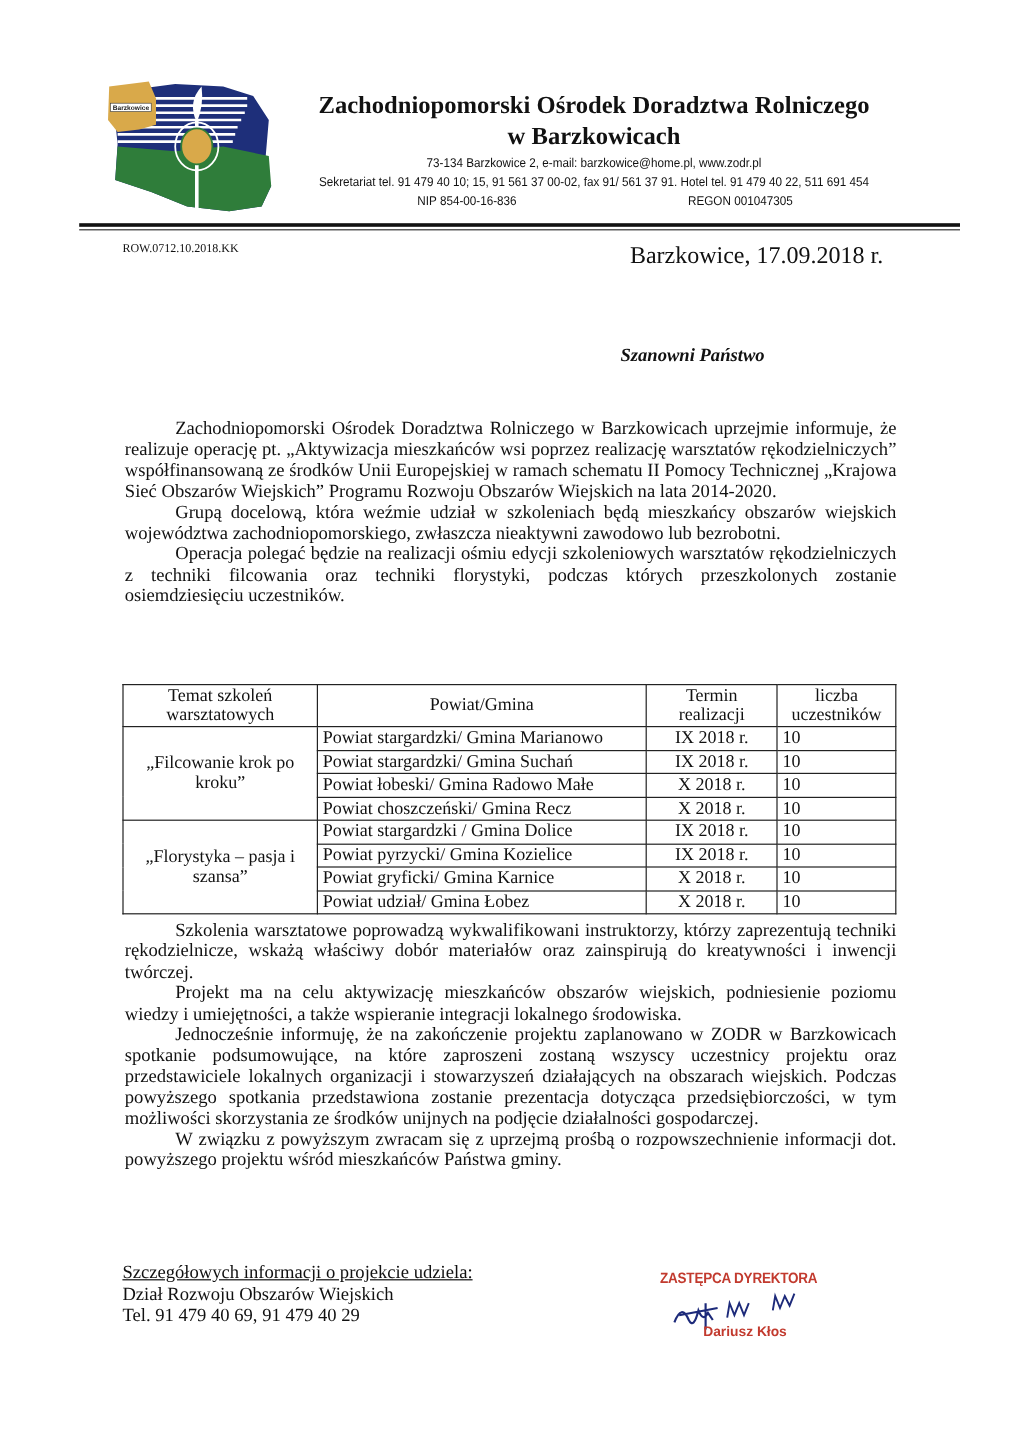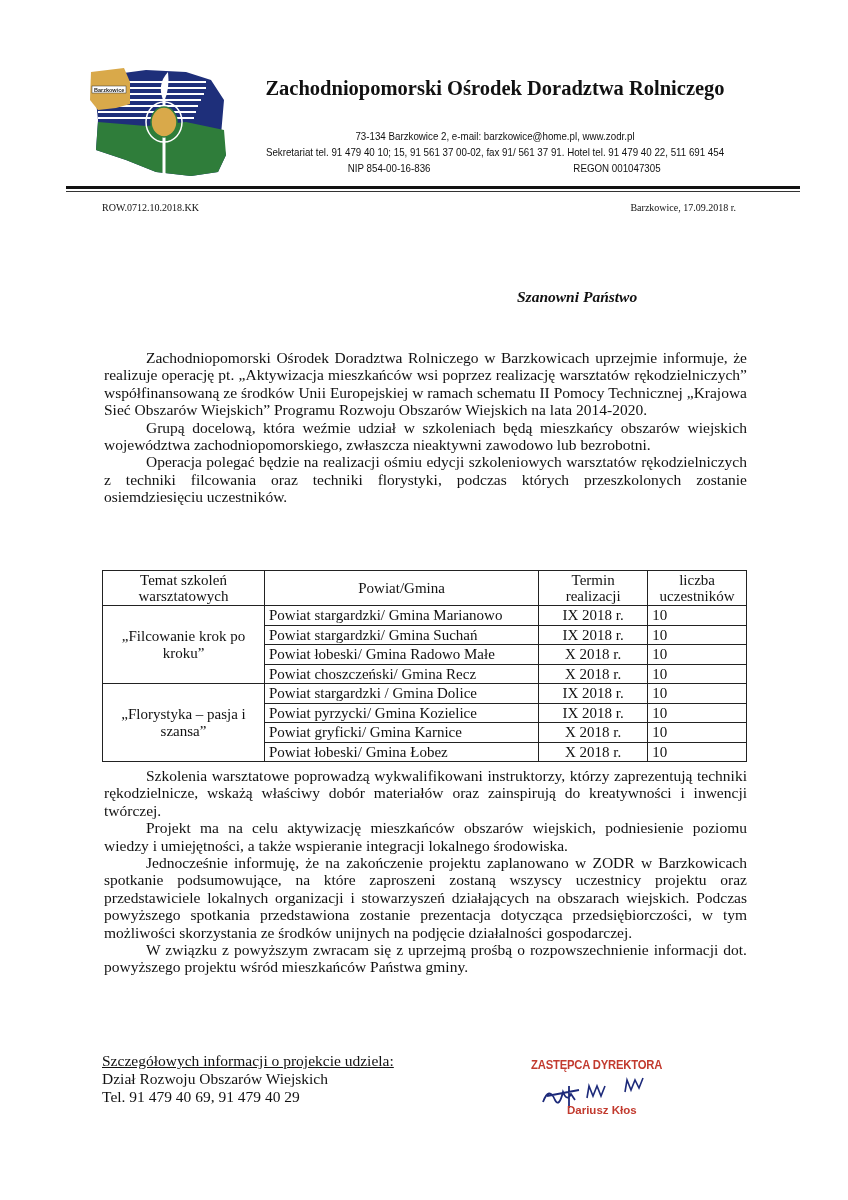--- a/index.html
+++ b/index.html
@@ -8,42 +8,42 @@
 
   
   .logo { position: absolute; left: 86px; top: 60px; width: 150px; height: 120px; }
   .org-name { position: absolute; left: 240px; top: 75px; width: 510px; text-align: center; font-family: "Liberation Serif", serif; font-weight: bold; font-size: 20.5px; line-height: 26px; color: #111; }
   .org-contact { position: absolute; left: 215px; top: 128px; width: 560px; text-align: center; font-family: "Liberation Sans", sans-serif; font-size: 10.6px; line-height: 16px; color: #111; transform: scaleX(0.92); transform-origin: center; }
   .org-ids { display: flex; justify-content: space-between; width: 340px; margin: 0 auto; padding-left: 20px; }
   .rule-thick { position: absolute; left: 66px; top: 186px; width: 734px; height: 3px; background: #111; }
   .rule-thin { position: absolute; left: 66px; top: 191px; width: 734px; height: 1px; background: #333; }
 
   .ref { position: absolute; left: 102px; top: 202px; font-size: 10px; }
-  .date { position: absolute; right: 112px; top: 202px; font-size: 10px; }
+  .date { position: absolute; right: 112px; top: 202px; font-size: 20px; }
 
   .salutation { position: absolute; left: 487px; top: 288px; font-size: 15.5px; font-weight: bold; font-style: italic; margin-left: 30px; }
 
   .body { position: absolute; left: 104px; width: 643px; font-size: 15.5px; line-height: 17.4px; text-align: justify; }
   .body p { margin: 0; text-indent: 42px; }
   .b1 { top: 349px; }
   .b2 { top: 767px; }
 
   table.workshops { position: absolute; left: 102px; top: 570px; width: 645px; border-collapse: collapse; font-size: 15px; line-height: 16.5px; }
   table.workshops td, table.workshops th { border: 1px solid #222; padding: 0 4px; font-weight: normal; }
   table.workshops th { text-align: center; vertical-align: middle; height: 34px; }
   table.workshops td { height: 18.5px; margin-top: 40px; }
   td.topic { text-align: center; vertical-align: middle; width: 150px; }
   td.place { text-align: left; padding-left: 6px; width: 260px; }
   td.term { text-align: center; width: 98px; }
   td.count { width: 88px; }
 
   .contact { position: absolute; left: 102px; top: 1052px; font-size: 15.5px; line-height: 18px; }
   .contact .heading { text-decoration: underline; }
 
-  .stamp { position: absolute; left: 531px; top: 1058px; width: 160px; font-family: "Liberation Sans", sans-serif; }
+  .stamp { position: absolute; left: 550px; top: 1058px; width: 160px; font-family: "Liberation Sans", sans-serif; }
   .stamp-title { color: #c23a2e; font-size: 12.5px; font-weight: bold; transform: scaleX(0.9); transform-origin: left; letter-spacing: -0.2px; }
   .stamp-name { position: absolute; left: 36px; top: 46px; color: #c23a2e; font-size: 11.5px; font-weight: bold; }
   .signature { position: absolute; left: 8px; top: 14px; width: 130px; height: 45px; }
 </style>
 </head>
 <body>
 
 <div class="page">
 
   <svg class="logo" viewBox="0 0 150 120">
@@ -62,20 +62,21 @@
     <rect x="6" y="26" width="34" height="7" fill="#ffffff" stroke="#333" stroke-width="0.5"></rect>
     <text x="8" y="32" font-family="Liberation Sans, sans-serif" font-size="5.5" font-weight="bold" fill="#222">Barzkowice</text>
     <line x1="78" y1="40" x2="78" y2="115" stroke="#ffffff" stroke-width="3"></line>
     <path d="M78 42 Q70 25 82 12 Q84 28 78 42 Z" fill="#ffffff"></path>
     <ellipse cx="78" cy="62" rx="13" ry="15" fill="#d9a94a" stroke="#2f7d3a" stroke-width="1.5"></ellipse>
     <ellipse cx="78" cy="62" rx="18" ry="20" fill="none" stroke="#ffffff" stroke-width="1.5"></ellipse>
   </svg>
 
   <div class="org-name">
     <div>Zachodniopomorski Ośrodek Doradztwa Rolniczego</div>
+    <div>w Barzkowicach</div>
   </div>
 
   <div class="org-contact">
     <div>73-134 Barzkowice 2, e-mail: barzkowice@home.pl, www.zodr.pl</div>
     <div>Sekretariat tel. 91 479 40 10; 15,  91 561 37 00-02, fax  91/ 561 37 91. Hotel tel. 91 479 40 22, 511 691 454</div>
     <div class="org-ids">
       <span>NIP 854-00-16-836</span>
       <span>REGON 001047305</span>
     </div>
   </div>
@@ -133,21 +134,21 @@
       <td class="place">Powiat pyrzycki/ Gmina Kozielice</td>
       <td class="term">IX 2018 r.</td>
       <td class="count">10</td>
     </tr>
     <tr>
       <td class="place">Powiat gryficki/ Gmina Karnice</td>
       <td class="term">X 2018 r.</td>
       <td class="count">10</td>
     </tr>
     <tr>
-      <td class="place">Powiat łobeski/ Gmina Łobez</td>
+      <td class="place">Powiat udział/ Gmina Łobez</td>
       <td class="term">X 2018 r.</td>
       <td class="count">10</td>
     </tr>
   </tbody>
     </table>
 
   <div class="body b2">
     <p>Szkolenia warsztatowe poprowadzą wykwalifikowani instruktorzy, którzy zaprezentują techniki rękodzielnicze, wskażą właściwy dobór materiałów oraz zainspirują do kreatywności i inwencji twórczej.</p>
     <p>Projekt ma na celu aktywizację mieszkańców obszarów wiejskich, podniesienie poziomu wiedzy i umiejętności, a także wspieranie integracji lokalnego środowiska.</p>
     <p>Jednocześnie informuję, że na zakończenie projektu zaplanowano w ZODR w Barzkowicach spotkanie podsumowujące, na które zaproszeni zostaną wszyscy uczestnicy projektu oraz przedstawiciele lokalnych organizacji i stowarzyszeń działających na obszarach wiejskich. Podczas powyższego spotkania przedstawiona zostanie prezentacja dotycząca przedsiębiorczości, w tym możliwości skorzystania ze środków unijnych na podjęcie działalności gospodarczej.</p>

